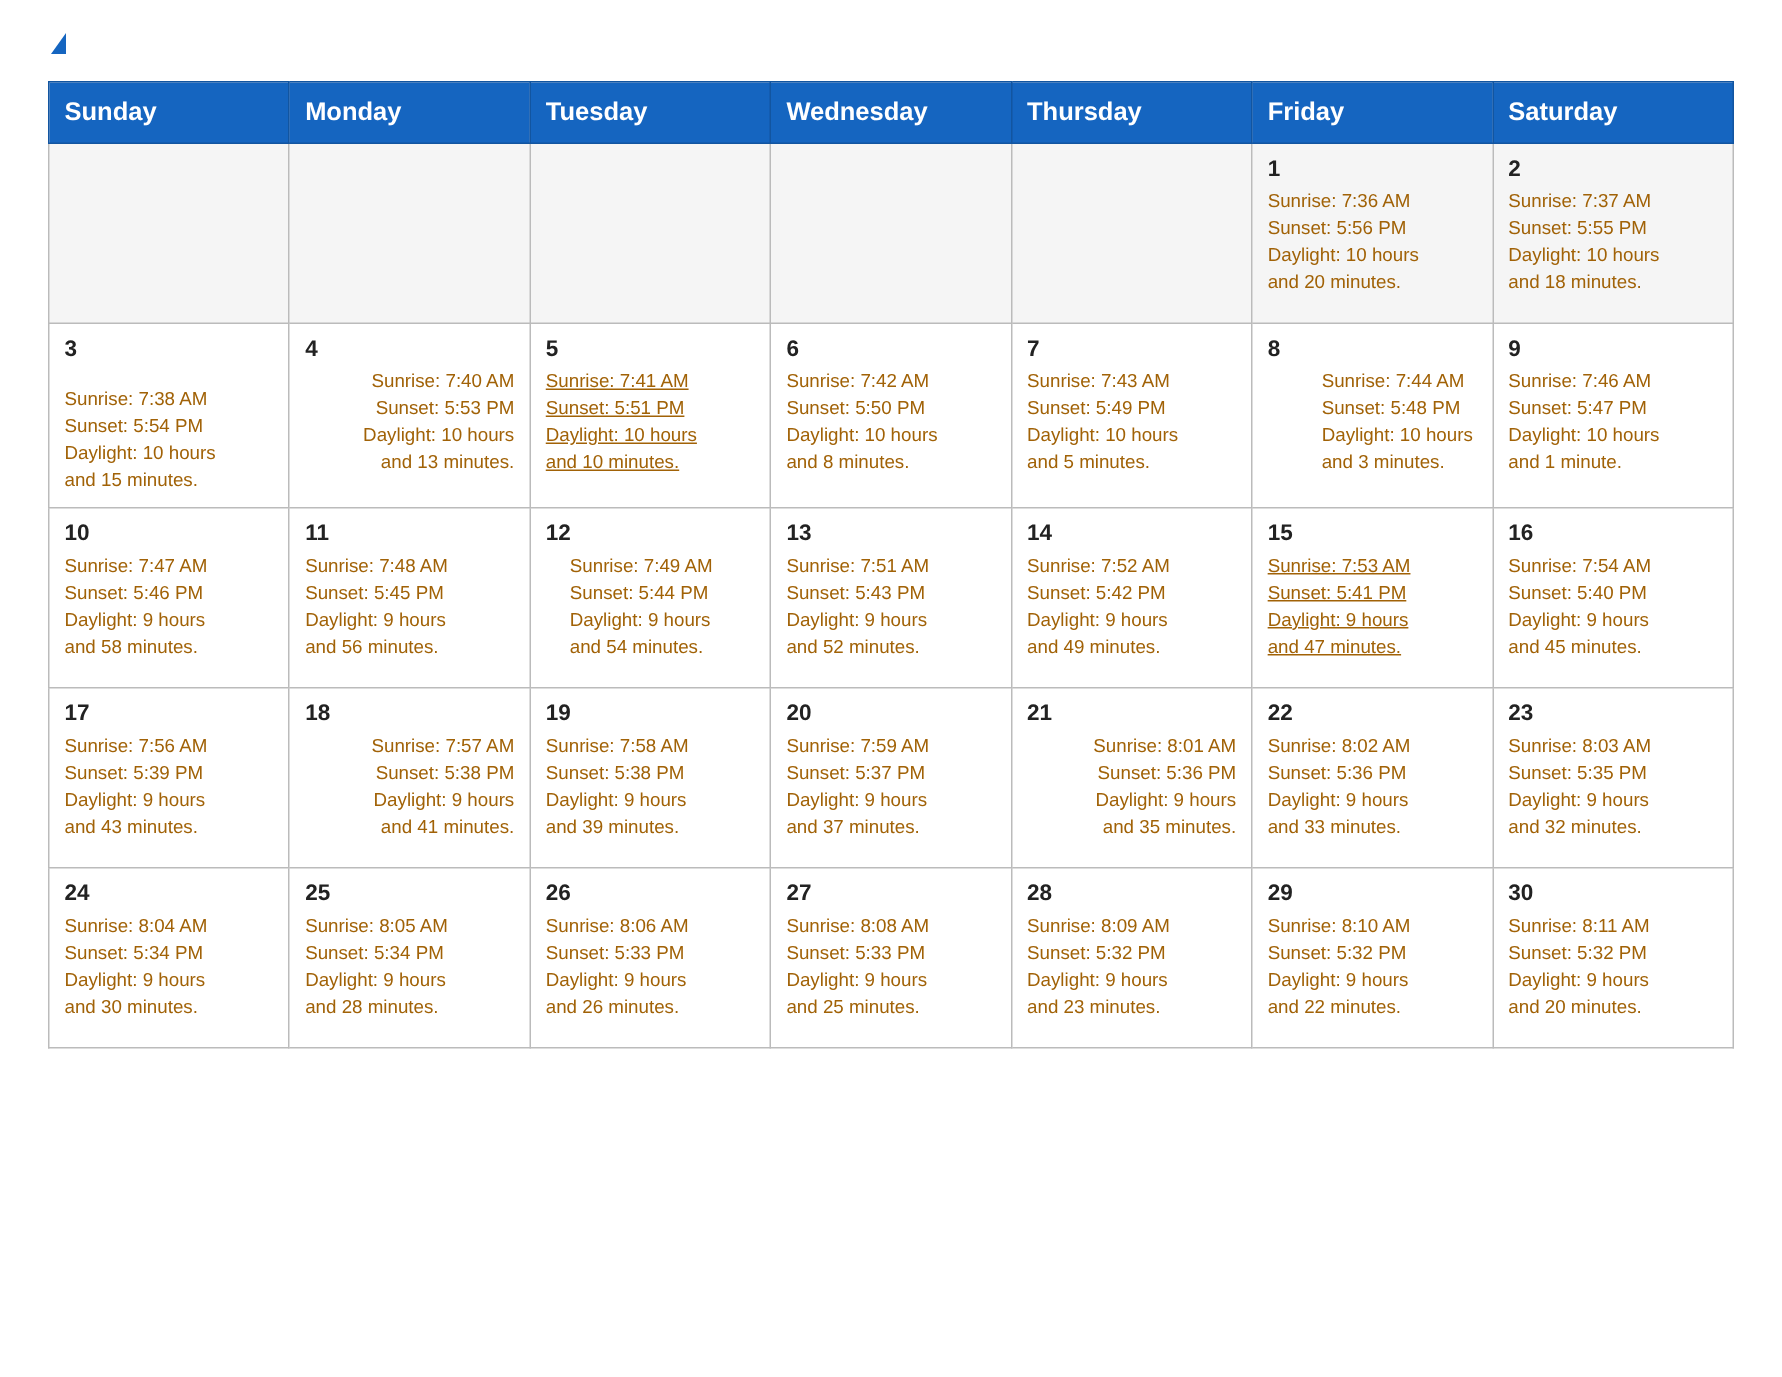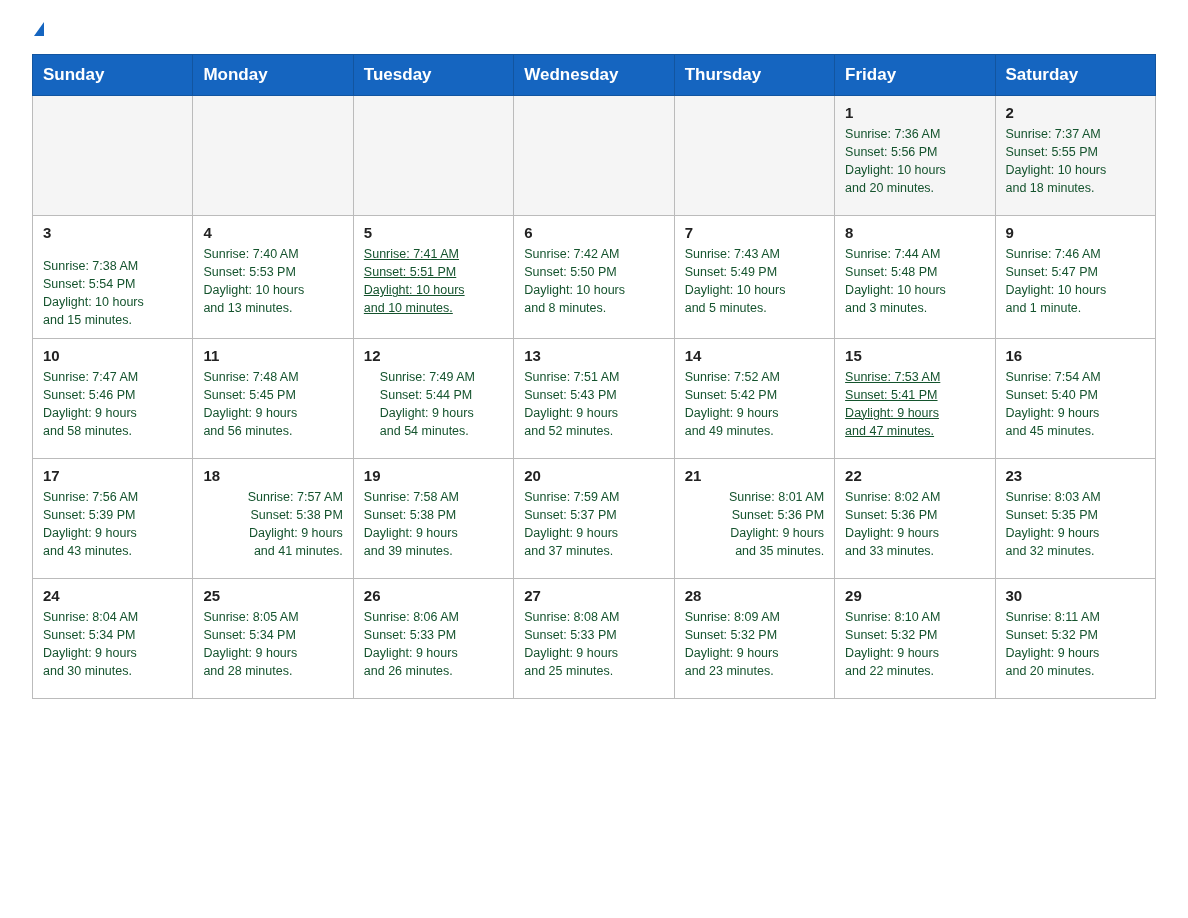--- a/index.html
+++ b/index.html
@@ -90,21 +90,21 @@
     }
     .day-number {
       font-size: 15px;
       font-weight: bold;
       color: #222;
       display: block;
       margin-bottom: 4px;
     }
     .day-info {
       font-size: 12.5px;
-      color: #14532d;
+      color: #a16207;
       line-height: 1.45;
     }
     .empty-cell {
       background: #f5f5f5;
     }
     .calendar-table tbody tr td {
       background: #fff;
     }
     .calendar-table tbody tr:first-child td {
       background: #f5f5f5;
@@ -167,21 +167,21 @@
       <tr>
         <td>
           <span class="day-number">3</span>
           <div class="day-info" style="white-space: pre-line; margin-top: 16px;">Sunrise: 7:38 AM
 Sunset: 5:54 PM
 Daylight: 10 hours
 and 15 minutes.</div>
         </td>
         <td>
           <span class="day-number">4</span>
-          <div class="day-info" style="white-space: pre-line;">Sunrise: 7:40 AM
+          <div class="day-info" style="white-space: pre-line; text-align: right;">Sunrise: 7:40 AM
 Sunset: 5:53 PM
 Daylight: 10 hours
 and 13 minutes.</div>
         </td>
         <td>
           <span class="day-number">5</span>
           <div class="day-info" style="white-space: pre-line; text-decoration: underline;">Sunrise: 7:41 AM
 Sunset: 5:51 PM
 Daylight: 10 hours
 and 10 minutes.</div>
@@ -195,21 +195,21 @@
         </td>
         <td>
           <span class="day-number">7</span>
           <div class="day-info" style="white-space: pre-line;">Sunrise: 7:43 AM
 Sunset: 5:49 PM
 Daylight: 10 hours
 and 5 minutes.</div>
         </td>
         <td>
           <span class="day-number">8</span>
-          <div class="day-info" style="white-space: pre-line;">Sunrise: 7:44 AM
+          <div class="day-info" style="white-space: pre-line; margin-left: 36px;">Sunrise: 7:44 AM
 Sunset: 5:48 PM
 Daylight: 10 hours
 and 3 minutes.</div>
         </td>
         <td>
           <span class="day-number">9</span>
           <div class="day-info" style="white-space: pre-line;">Sunrise: 7:46 AM
 Sunset: 5:47 PM
 Daylight: 10 hours
 and 1 minute.</div>

